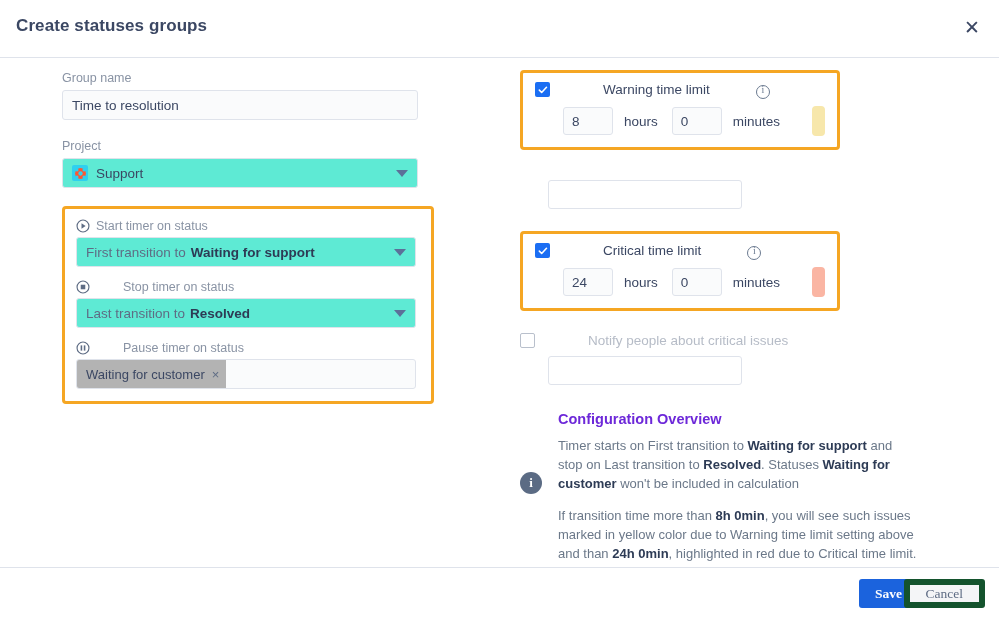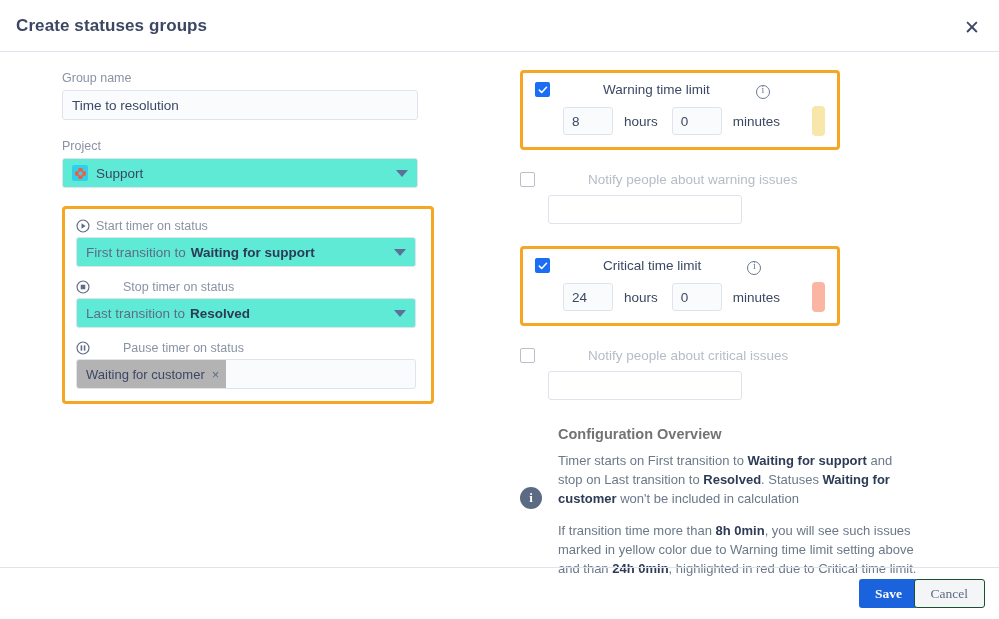--- a/index.html
+++ b/index.html
@@ -13,21 +13,21 @@
   .dialog {
     position: relative;
     width: 999px; height: 619px;
     background: #ffffff;
     overflow: hidden;
   }
 
   
   .dlg-header {
     position: absolute; left: 0; top: 0;
-    width: 999px; height: 52px;
+    width: 999px; height: 58px;
     border-bottom: 1px solid #dfe3eb;
   }
   .dlg-title {
     position: absolute; left: 16px; top: 16px;
     font-size: 17px; font-weight: bold; color: #3b4763;
     letter-spacing: .1px;
   }
   .close-btn {
     position: absolute; right: 14px; top: 14px;
     width: 26px; height: 26px;
@@ -189,21 +189,21 @@
   }
   .ov-icon {
     position: absolute; left: 0; top: 61px;
     width: 22px; height: 22px; border-radius: 50%;
     background: #5b6b84;
     display: flex; align-items: center; justify-content: center;
     color: #ffffff; font-size: 13px;
     font-family: "Liberation Serif", serif; font-weight: bold;
   }
   .ov-title {
-    font-size: 14.5px; font-weight: bold; color: #737373;
+    font-size: 14.5px; font-weight: bold; color: #6d28d9;
     margin-bottom: 9px;
   }
   .ov-p {
     font-size: 13px; color: #6b7889; line-height: 19px;
     margin: 0 0 13px 0;
   }
   .ov-p b { color: #2d3b55; }
 
   
   .dlg-footer {
@@ -217,21 +217,21 @@
     font-size: 13.5px; font-family: Liberation Serif, serif;
     cursor: pointer; padding: 0 16px;
     display: flex; align-items: center; justify-content: center;
   }
   .btn-save {
     right: 81px; background: #1b63dd; color: #ffffff;
     border: none; font-weight: bold;
   }
   .btn-cancel {
     right: 14px; background: #f4f5f7; color: #5e6c84;
-    border: 1px solid #14532d;
+    border: 6px solid #14532d;
   }
 </style>
 </head>
 <body>
 
 <div class="dialog">
 
   <div class="dlg-header">
     <div class="dlg-title">Create statuses groups</div>
     <button class="close-btn">✕</button>
@@ -334,24 +334,20 @@
       <div class="time-row">
         <input class="num-input" value="8" style="">
         <span class="unit">hours</span>
         <input class="num-input" value="0" style="">
         <span class="unit">minutes</span>
         <span class="swatch" id="sw-warn" style="background: rgb(247, 231, 171);"></span>
       </div>
     </div>
 
     <div class="notify-block">
-      <div class="chk-row">
-        <span class="chk off"></span>
-        <span class="limit-label muted">Notify people about warning issues</span>
-      </div>
       <input class="notify-input" placeholder="" style="">
     </div>
 
     <div class="limit-box" style="margin-top:22px;">
       <div class="chk-row">
         <span class="chk on">
           <svg width="10" height="10" viewBox="0 0 12 12">
             <path d="M1.6 6.2 L4.4 9 L10.2 2.8" fill="none" stroke="#ffffff" stroke-width="1.9" stroke-linecap="round" stroke-linejoin="round"></path>
           </svg>
         </span>

